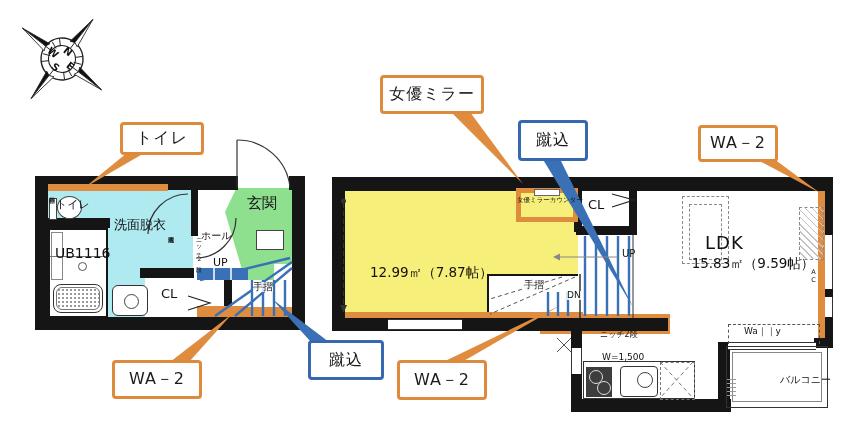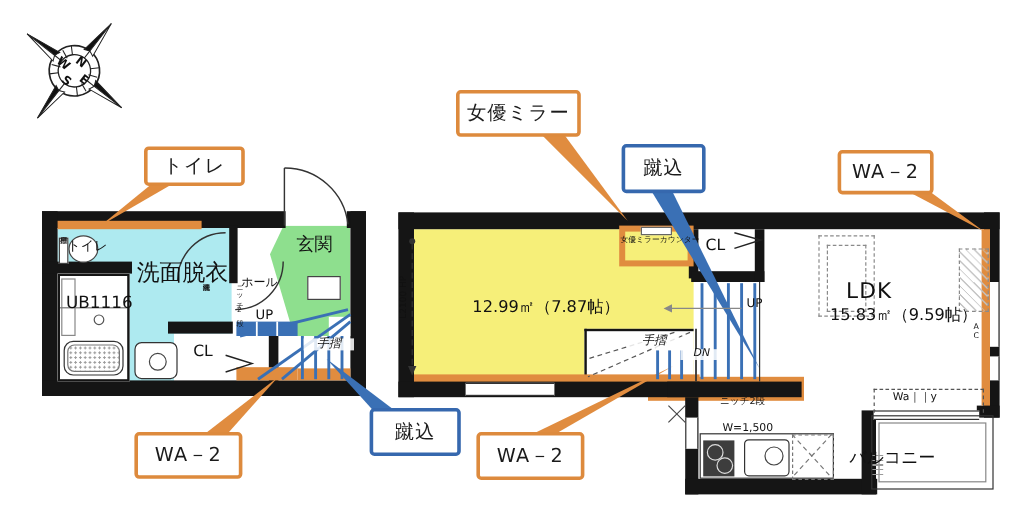--- a/index.html
+++ b/index.html
@@ -6,21 +6,21 @@
   #stage{position:relative;width:858px;height:439px;background:#fff;overflow:hidden;
          font-family:"DejaVu Sans","Liberation Sans",sans-serif;}
   .abs{position:absolute;}
   .wall{position:absolute;background:#151515;z-index:3;}
   .fill{position:absolute;z-index:1;}
   .fill2{position:absolute;z-index:2;}
   .over{position:absolute;z-index:4;}
   .fix{position:absolute;z-index:5;background:#fff;}
   .txt{position:absolute;z-index:7;color:#111;white-space:nowrap;line-height:1;}
   .vtxt{writing-mode:vertical-rl;text-orientation:upright;letter-spacing:0;}
-  .chip{background:rgba(255,255,255,.85);padding:0 11px;font-style:italic;}
+  .chip{background:rgba(255,255,255,.85);padding:0 0;}
   .callout{position:absolute;z-index:10;background:#fff;border:3px solid #DD8A3D;border-radius:4px;
            display:flex;align-items:center;justify-content:center;font-size:16px;color:#1b1b1b;
            letter-spacing:1px;}
   .callout.blue{border-color:#3668AE;}
   .win-h{position:absolute;background:#fff;border-top:1.5px solid #333;border-bottom:1.5px solid #333;z-index:4;box-sizing:border-box;}
   .win-v{position:absolute;background:#fff;border-left:1.5px solid #333;border-right:1.5px solid #333;z-index:4;box-sizing:border-box;}
   .dash{position:absolute;border:1px dashed #8a8a8a;z-index:5;}
   svg.layer{position:absolute;left:0;top:0;z-index:6;}
   .bb{box-sizing:border-box;}
 </style>
@@ -98,21 +98,21 @@
   <div class="fix bb" style="left:49px;top:198px;width:8px;height:22px;border:1.2px solid #444"></div>
   <div class="fix bb" style="left:57px;top:196px;width:25px;height:23px;border:1.2px solid #444;border-radius:50%"></div>
 
   <div class="fill2" style="left:197px;top:268px;width:51px;height:12px;background:#3A70B5;z-index:4"></div>
   <div class="fill2" style="left:197px;top:306px;width:51px;height:11px;background:#E08C3F;z-index:4"></div>
   <div class="fill2" style="left:248px;top:307px;width:44px;height:10px;background:#E08C3F;z-index:4"></div>
 
   <div class="txt" style="left:56px;top:199px;font-size:11px">トイレ</div>
   <div class="txt vtxt" style="left:49px;top:193px;font-size:6px">吊戸棚</div>
   <div class="txt" style="left:55px;top:246px;font-size:14px">UB1116</div>
-  <div class="txt" style="left:114px;top:218px;font-size:19px">洗面脱衣</div>
+  <div class="txt" style="left:114px;top:218px;font-size:13px">洗面脱衣</div>
   <div class="txt vtxt" style="left:168px;top:232px;font-size:6px">洗濯機</div>
   <div class="txt vtxt" style="left:196px;top:234px;font-size:6px">ニッチ2段</div>
   <div class="txt" style="left:201px;top:231px;font-size:10px">ホール</div>
   <div class="txt" style="left:213px;top:257px;font-size:11px">UP</div>
   <div class="txt" style="left:161px;top:287px;font-size:13px">CL</div>
   <div class="txt chip" style="left:253px;top:282px;font-size:10px">手摺</div>
   <div class="txt" style="left:247px;top:196px;font-size:15px">玄関</div>
 
   <div class="fill" style="left:345px;top:191px;width:233px;height:127px;background:#F6EF79"></div>
   <div class="fill2 bb" style="left:487px;top:274px;width:91px;height:44px;background:#fff;border-top:2px solid #151515;border-left:2px solid #151515"></div>
@@ -152,33 +152,33 @@
   <div class="abs" style="left:597px;top:381px;width:12px;height:12px;border:1.5px solid #ddd;border-radius:50%;z-index:6"></div>
   <div class="fix bb" style="left:620px;top:366px;width:38px;height:31px;border:1.5px solid #333;border-radius:4px"></div>
   <div class="fix bb" style="left:637px;top:372px;width:16px;height:16px;border:1.2px solid #444;border-radius:50%"></div>
   <div class="dash" style="left:660px;top:362px;width:33px;height:36px;border-color:#777"></div>
 
   <div class="abs bb" style="left:726px;top:346px;width:102px;height:62px;border:1.5px solid #333;z-index:4"></div>
   <div class="abs bb" style="left:732px;top:352px;width:90px;height:50px;border:1px solid #888;z-index:4"></div>
   <div class="abs" style="left:727px;top:376px;width:9px;height:20px;background:repeating-linear-gradient(0deg,#999 0 1px,transparent 1px 4px);z-index:5"></div>
   <div class="abs" style="left:728px;top:324px;width:90px;height:19px;border:1px dashed #555;border-bottom:none;z-index:5"></div>
 
-  <div class="txt" style="left:370px;top:250px;width:170px;text-align:center;font-size:13.5px">12.99㎡（7.87帖）</div>
+  <div class="txt" style="left:370px;top:266px;width:170px;font-size:13.5px">12.99㎡（7.87帖）</div>
   <div class="txt" style="left:306px;top:244px;width:60px;text-align:center;font-size:7.5px;transform:rotate(-90deg)">L2100 HP</div>
   <div class="txt" style="left:517px;top:197px;font-size:6.5px">女優ミラーカウンター</div>
   <div class="txt" style="left:588px;top:198px;font-size:13px">CL</div>
   <div class="txt" style="left:622px;top:249px;font-size:10px">UP</div>
   <div class="txt chip" style="left:567px;top:291px;font-size:9px">DN</div>
   <div class="txt chip" style="left:524px;top:280px;font-size:10px">手摺</div>
   <div class="txt" style="left:705px;top:234px;font-size:18px;letter-spacing:1px">LDK</div>
   <div class="txt" style="left:668px;top:257px;width:170px;text-align:center;font-size:13.5px">15.83㎡（9.59帖）</div>
   <div class="txt vtxt" style="left:810px;top:268px;font-size:6.5px">AC</div>
   <div class="txt" style="left:600px;top:331px;font-size:8px">ニッチ2段</div>
   <div class="txt" style="left:602px;top:353px;font-size:9px">W=1,500</div>
-  <div class="txt" style="left:708px;top:375px;font-size:14px">バルコニー</div>
+  <div class="txt" style="left:780px;top:375px;font-size:10px">バルコニー</div>
   <div class="txt" style="left:744px;top:327px;font-size:9px">Wa｜｜y</div>
 
   <svg class="layer" width="858" height="439" viewBox="0 0 858 439">
 
     <polygon points="133,148 153,148 84,188" fill="#E08C3F"></polygon>
     <polygon points="447,108 467,108 523,184" fill="#E08C3F"></polygon>
     <polygon points="750,156 770,156 820,193" fill="#E08C3F"></polygon>
     <polygon points="170,362 189,362 232,314" fill="#E08C3F"></polygon>
     <polygon points="443,362 462,362 561,305" fill="#E08C3F"></polygon>
     <polygon points="311,342 329,342 272,299" fill="#3A70B5"></polygon>

